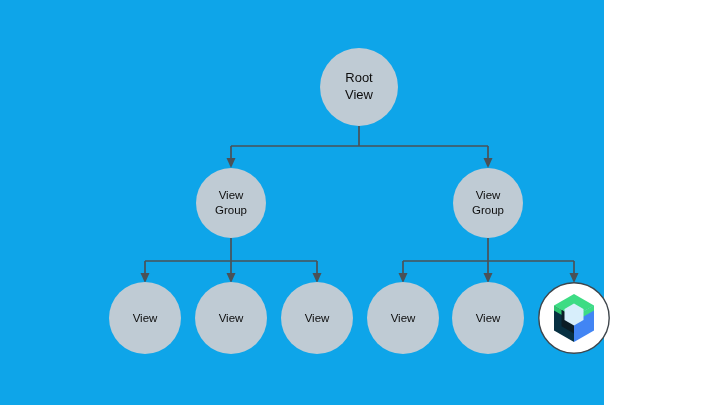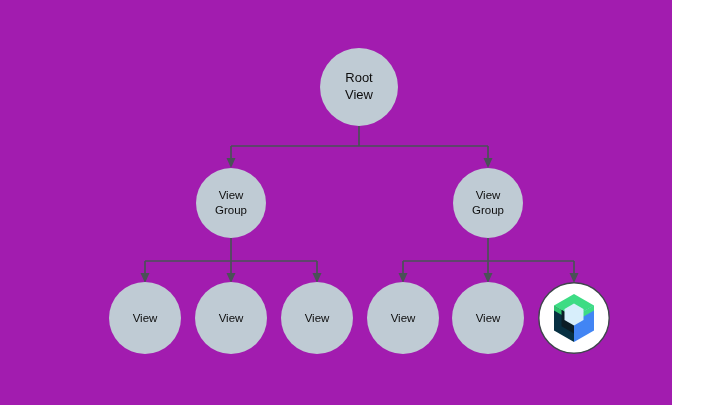--- a/index.html
+++ b/index.html
@@ -8,23 +8,23 @@
     background: #ffffff;
   }
   body {
     width: 720px;
     height: 405px;
     overflow: hidden;
     font-family: "Liberation Sans", sans-serif;
   }
   #diagram-root {
     position: relative;
-    width: 672px;
+    width: 604px;
     height: 405px;
-    background: #a21caf;
+    background: #0ea5e9;
     text-align: center;
   }
   svg.tree {
     display: block;
     width: 720px;
     height: 405px;
   }
   .node-circle {
     fill: #bfcbd4;
     stroke: none;

